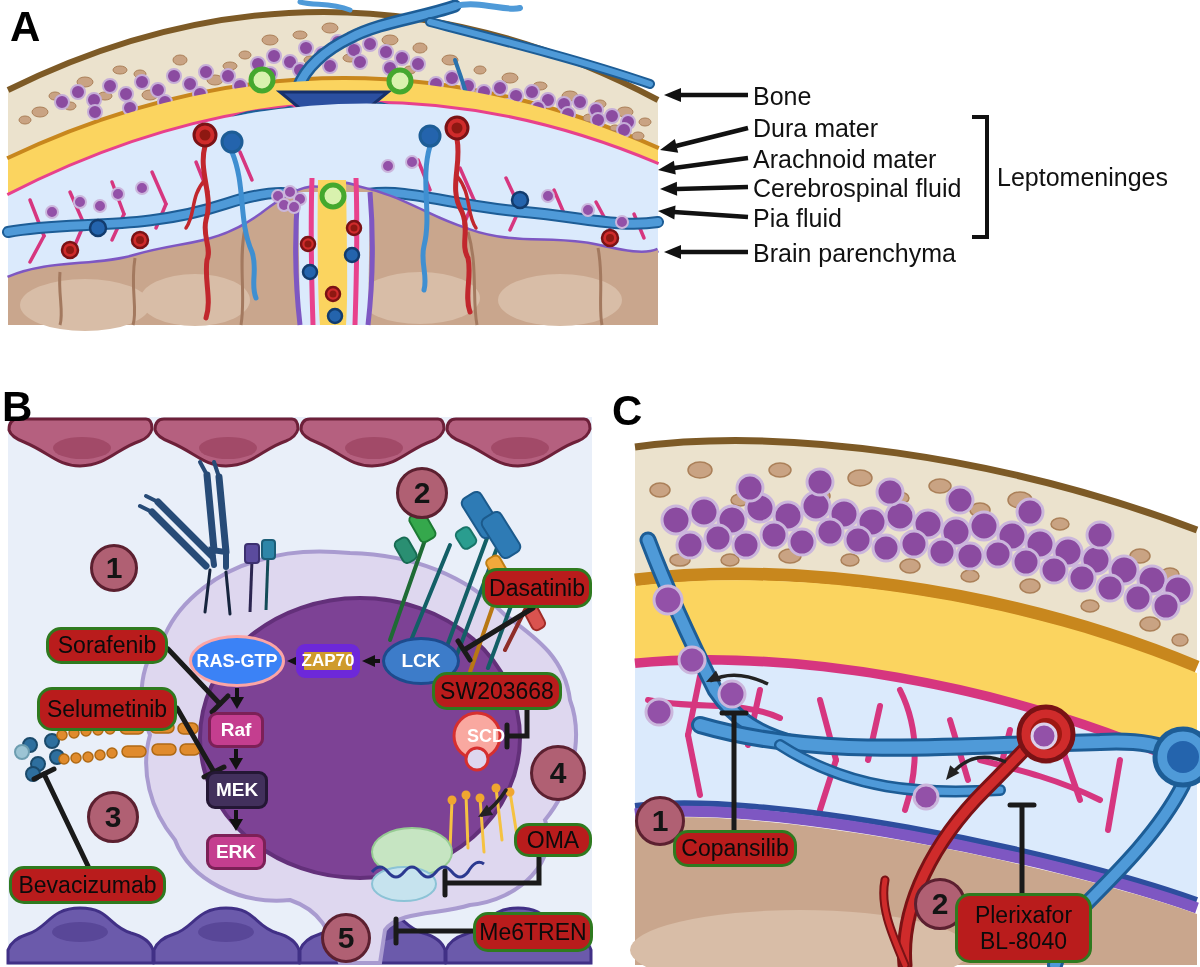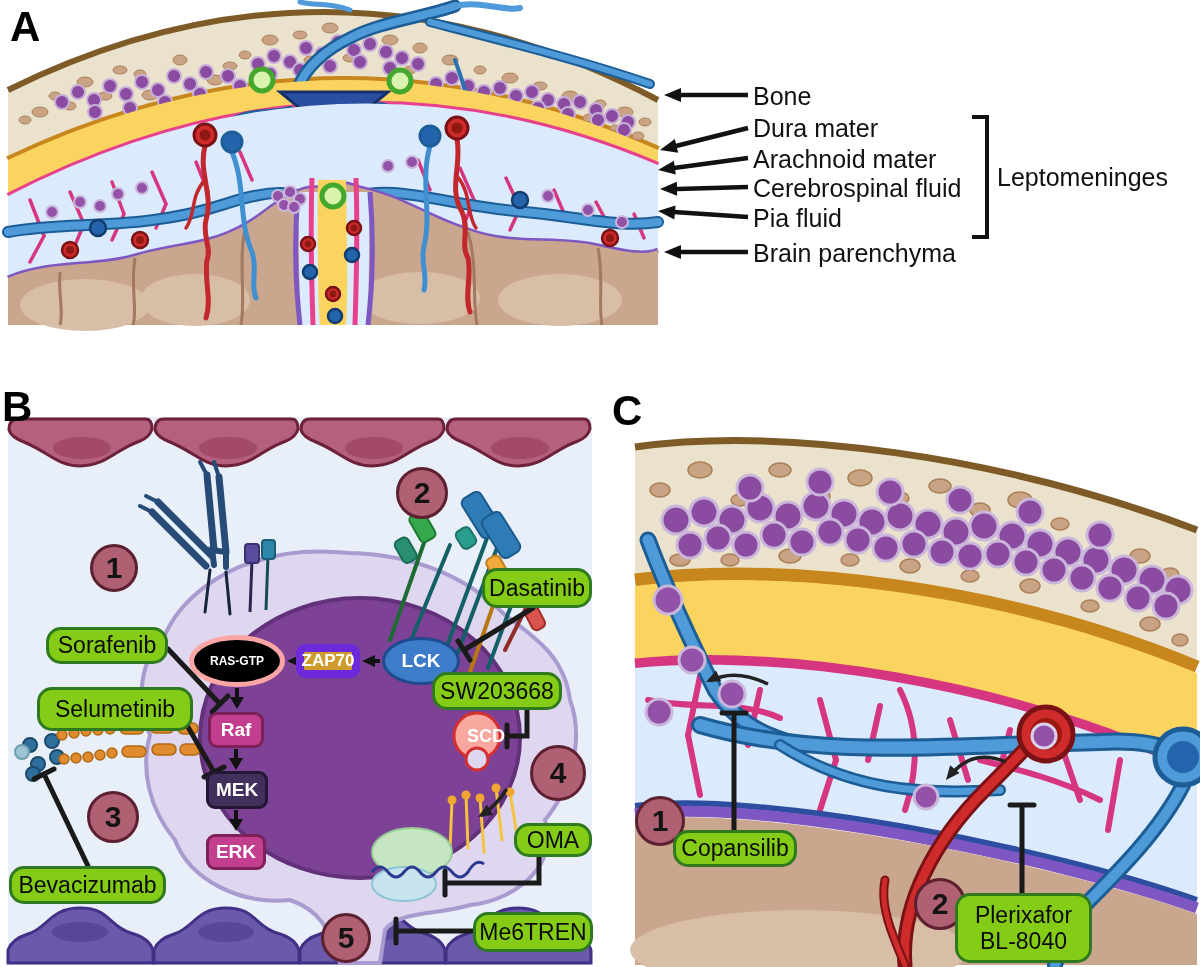--- a/index.html
+++ b/index.html
@@ -2,21 +2,21 @@
 <html><head>
 <meta charset="utf-8">
 <style>
   html,body{margin:0;padding:0;background:#fff}
   body{font-family:"Liberation Sans",sans-serif}
   .fig{position:relative;width:1200px;height:967px;background:#fff;overflow:hidden}
   svg{position:absolute;left:0;top:0}
   .ann{position:absolute;font-size:25px;color:#111;white-space:nowrap;line-height:1.05}
   .panel-letter{position:absolute;font-size:42px;font-weight:700;color:#000;line-height:1}
   .drug{position:absolute;display:flex;flex-direction:column;align-items:center;justify-content:center;
-        background:#84cc16;border:3.5px solid #2f7a1f;border-radius:15px;font-size:23px;color:#0b0b0b;
+        background:#b91c1c;border:3.5px solid #2f7a1f;border-radius:15px;font-size:23px;color:#0b0b0b;
         box-sizing:border-box;text-align:center;line-height:1.15;z-index:3}
   .step{position:absolute;display:flex;align-items:center;justify-content:center;background:#b06073;
         border:3px solid #5c2030;border-radius:50%;font-size:30px;font-weight:700;color:#141414;
         box-sizing:border-box;z-index:3}
   .node{position:absolute;display:flex;align-items:center;justify-content:center;color:#fff;font-weight:700;
         box-sizing:border-box;white-space:nowrap;z-index:2}
   .node.ell{border-radius:50%}
   .node.rr{border-radius:9px}
 </style>
 </head>
@@ -645,30 +645,30 @@
 <div class="ann" style="left:753px;top:205px">Pia fluid</div>
 <div class="ann" style="left:753px;top:240px">Brain parenchyma</div>
 <div class="ann" style="left:997px;top:164px">Leptomeninges</div>
 
 <div class="step" style="left:90px;top:544px;width:48px;height:48px">1</div>
 <div class="step" style="left:396px;top:467px;width:52px;height:52px">2</div>
 <div class="step" style="left:87px;top:791px;width:52px;height:52px">3</div>
 <div class="step" style="left:530px;top:745px;width:56px;height:56px">4</div>
 <div class="step" style="left:321px;top:913px;width:50px;height:50px">5</div>
 
-<div class="node ell" style="left:189px;top:635px;width:96px;height:52px;background:#000000;border:5px solid #fca5a5;font-size:12px">RAS-GTP</div>
+<div class="node ell" style="left:189px;top:635px;width:96px;height:52px;background:#3b82f6;border:3px solid #fca5a5;font-size:18px">RAS-GTP</div>
 <div class="node rr" style="left:296px;top:644px;width:64px;height:34px;background:#cf9b2c;border:8px solid #6d28d9;font-size:17px">ZAP70</div>
 <div class="node ell" style="left:382px;top:637px;width:78px;height:48px;background:#3d7cc9;border:3px solid #1d4b8d;font-size:19px">LCK</div>
 <div class="node rr" style="left:208px;top:712px;width:56px;height:36px;background:#c43e8f;border:3px solid #7c2057;font-size:19px">Raf</div>
 <div class="node rr" style="left:206px;top:771px;width:62px;height:38px;background:#42305c;border:3px solid #241735;font-size:19px">MEK</div>
 <div class="node rr" style="left:206px;top:834px;width:60px;height:36px;background:#c43e8f;border:3px solid #7c2057;font-size:19px">ERK</div>
 <div class="node" style="left:456px;top:723px;width:60px;height:26px;font-size:18px">SCD</div>
 
 <div class="drug" style="left:46px;top:627px;width:122px;height:37px">Sorafenib</div>
-<div class="drug" style="left:37px;top:687px;width:156px;height:44px">Selumetinib</div>
+<div class="drug" style="left:37px;top:687px;width:140px;height:44px">Selumetinib</div>
 <div class="drug" style="left:482px;top:568px;width:110px;height:40px">Dasatinib</div>
 <div class="drug" style="left:432px;top:672px;width:130px;height:38px">SW203668</div>
 <div class="drug" style="left:9px;top:866px;width:157px;height:38px">Bevacizumab</div>
 <div class="drug" style="left:514px;top:823px;width:78px;height:34px">OMA</div>
 <div class="drug" style="left:473px;top:912px;width:120px;height:40px">Me6TREN</div>
 
 <div class="step" style="left:635px;top:796px;width:50px;height:50px">1</div>
 <div class="step" style="left:914px;top:878px;width:52px;height:52px">2</div>
 
 <div class="drug" style="left:673px;top:830px;width:124px;height:37px">Copansilib</div>

